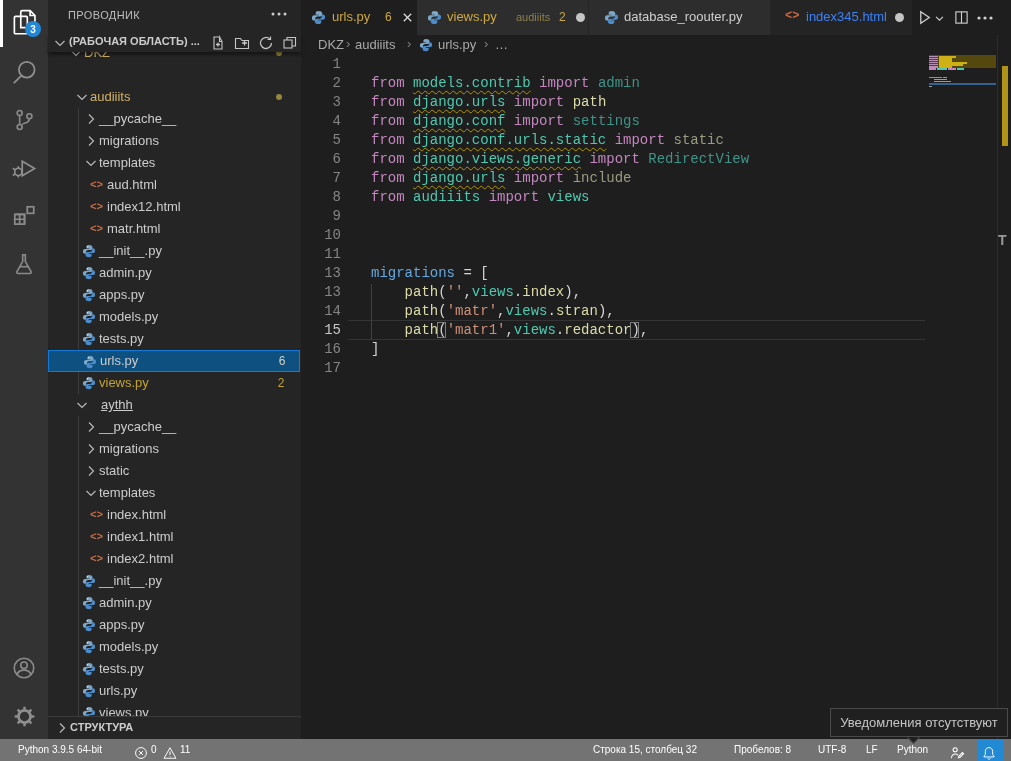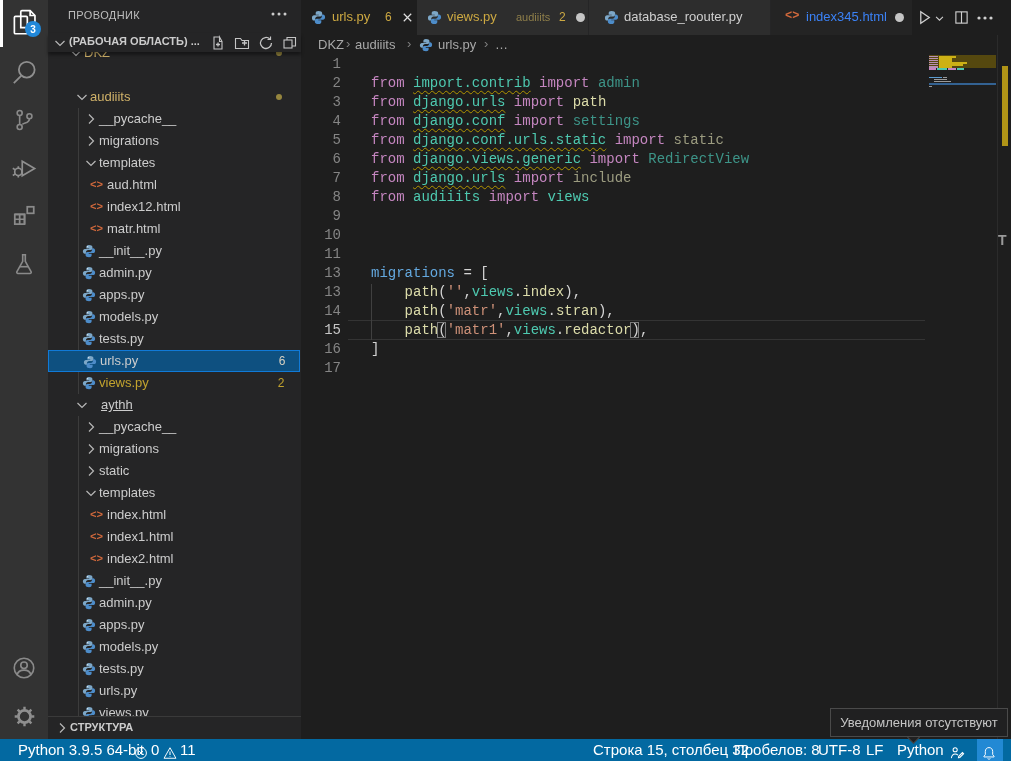--- a/index.html
+++ b/index.html
@@ -41,21 +41,21 @@
   .fn { color:#dcdcaa; }
   .dimfn { color:#9c9c80; }
   .str { color:#ce9178; }
   .blue { color:#64a9e0; }
   .sq { text-decoration:underline; text-decoration-style:wavy; text-decoration-color:#b19400; text-decoration-thickness:1px; text-underline-offset:3px; }
   .brkbox { position:absolute; width:9px; height:16px; border:1px solid #7c7c7c; top:1px; }
   
   #minimap { left:925px; top:35px; width:71px; height:704px; background:#1e1e1e; }
   .mmbar { position:absolute; }
   
-  #statusbar { left:0; top:739px; width:1011px; height:22px; background:#0369a1; color:#ffffff; font-size:15px; }
+  #statusbar { left:0; top:739px; width:1011px; height:22px; background:#737373; color:#ffffff; font-size:10px; }
   .sbitem { position:absolute; top:0; height:22px; line-height:22px; white-space:nowrap; }
   
   #tooltip { left:830px; top:708px; width:178px; height:29px; background:#202021; border:1px solid #4a4a4a; color:#c5c5c5; font-size:13px; text-align:center; line-height:27px; z-index:9; }
   #tooltiparrow { left:909px; top:733px; width:9px; height:9px; background:#202021; border-right:1px solid #4a4a4a; border-bottom:1px solid #4a4a4a; transform:rotate(45deg); z-index:8; }
 </style>
 </head>
 <body>
 <div class="abs" id="activitybar">
   <div class="abicon" style="top:0">
     <svg width="27" height="27" viewBox="0 0 24 24" fill="none" stroke="#ffffff" stroke-width="1.5" style="margin-top:-4px;">
@@ -439,21 +439,21 @@
     <div class="ln" style="top:171px">10</div>
     <div class="ln" style="top:190px">11</div>
     <div class="ln" style="top:209px">13</div>
     <div class="ln" style="top:228px">13</div>
     <div class="ln" style="top:247px">14</div>
     <div class="ln" style="top:266px;color:#c6c6c6;">15</div>
     <div class="ln" style="top:285px">16</div>
     <div class="ln" style="top:304px">17</div>
   </div>
   <div id="code">
-    <div class="cl" style="top:19px"><span class="kw">from</span> <span class="mod sq">import.contrib</span> <span class="kw">import</span> <span class="dimmod">admin</span></div>
+    <div class="cl" style="top:19px"><span class="kw">from</span> <span class="mod sq">models.contrib</span> <span class="kw">import</span> <span class="dimmod">admin</span></div>
     <div class="cl" style="top:38px"><span class="kw">from</span> <span class="mod sq">django.urls</span> <span class="kw">import</span> <span class="fn">path</span></div>
     <div class="cl" style="top:57px"><span class="kw">from</span> <span class="mod sq">django.conf</span> <span class="kw">import</span> <span class="dimmod">settings</span></div>
     <div class="cl" style="top:76px"><span class="kw">from</span> <span class="mod sq">django.conf.urls.static</span> <span class="kw">import</span> <span class="dimfn">static</span></div>
     <div class="cl" style="top:95px"><span class="kw">from</span> <span class="mod sq">django.views.generic</span> <span class="kw">import</span> <span class="dimmod">RedirectView</span></div>
     <div class="cl" style="top:114px"><span class="kw">from</span> <span class="mod sq">django.urls</span> <span class="kw">import</span> <span class="dimfn">include</span></div>
     <div class="cl" style="top:133px"><span class="kw">from</span> <span class="mod">audiiits</span> <span class="kw">import</span> <span class="mod">views</span></div>
     <div class="cl" style="top:209px"><span class="blue">migrations</span> = [</div>
     <div class="cl" style="top:228px">    <span class="fn">path</span>(<span class="str">''</span>,<span class="mod">views</span>.<span class="fn">index</span>),</div>
     <div class="cl" style="top:247px">    <span class="fn">path</span>(<span class="str">'matr'</span>,<span class="mod">views</span>.<span class="fn">stran</span>),</div>
     <div class="cl" style="top:266px">    <span class="fn">path</span>(<span class="str">'matr1'</span>,<span class="mod">views</span>.<span class="fn">redactor</span>),</div>

